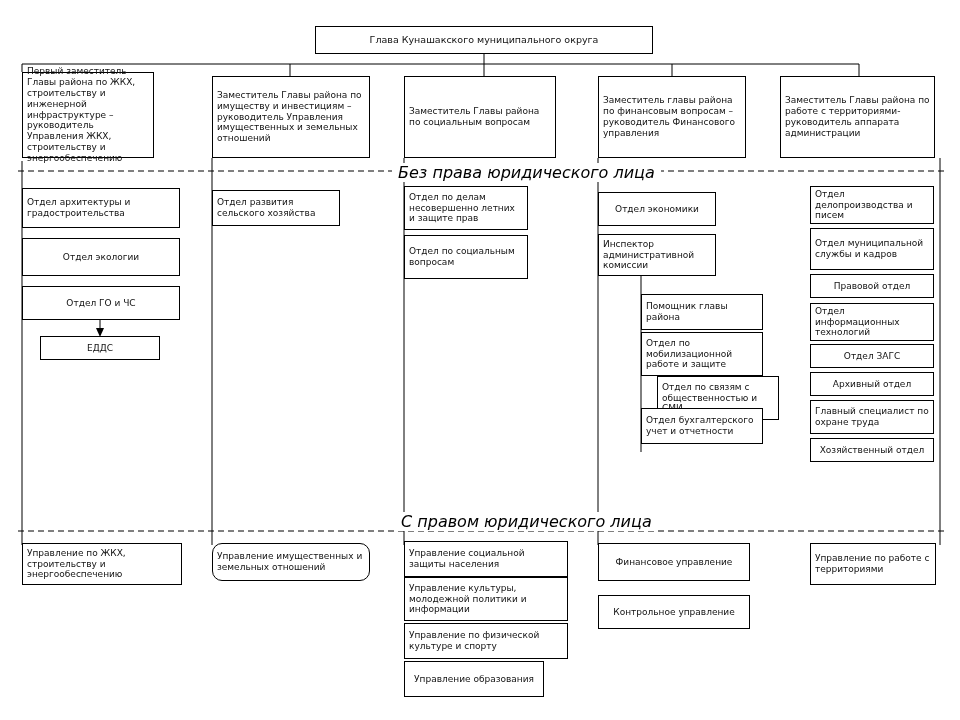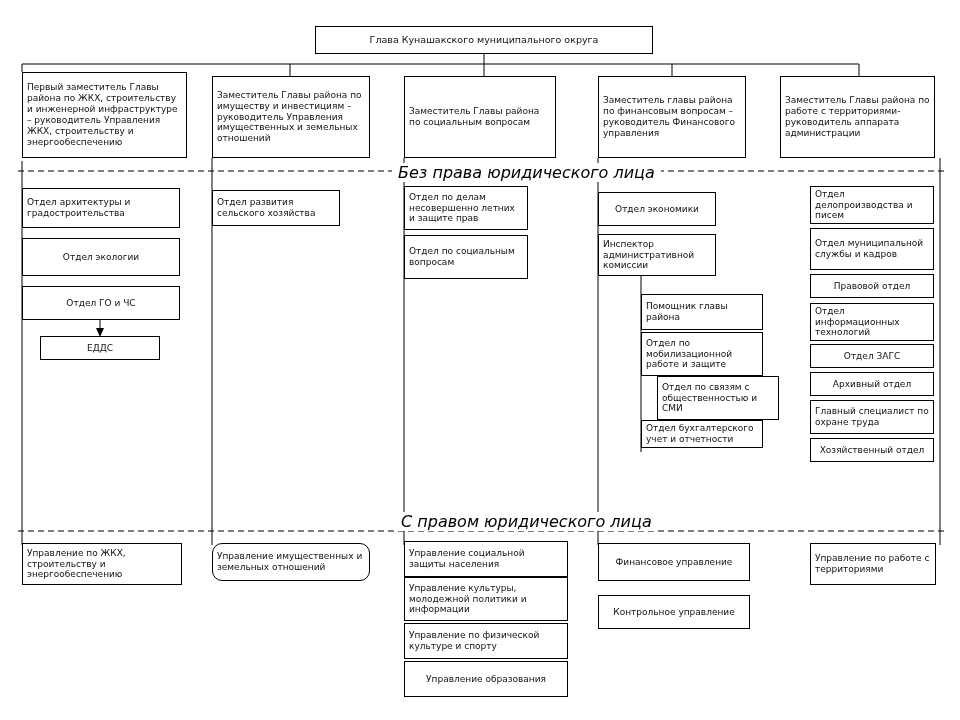--- a/index.html
+++ b/index.html
@@ -88,21 +88,21 @@
     <polygon points="100,337 96,328 104,328" fill="#000"></polygon>
 
     <line x1="18" y1="171" x2="945" y2="171" stroke="#000" stroke-width="1" stroke-dasharray="6 4"></line>
     <line x1="18" y1="531" x2="945" y2="531" stroke="#000" stroke-width="1" stroke-dasharray="6 4"></line>
   </svg>
 
   <div class="node root" style="left:315px; top:26px; width:338px; height:28px;">
     <span>Глава Кунашакского муниципального округа</span>
   </div>
 
-  <div class="node" style="left:22px; top:72px; width:165px; height:86px;">
+  <div class="node" style="left:22px; top:72px; width:132px; height:86px;">
     <span>Первый заместитель Главы района по ЖКХ, строительству и инженерной инфраструктуре – руководитель Управления ЖКХ, строительству и энергообеспечению</span>
   </div>
   <div class="node" style="left:212px; top:76px; width:158px; height:82px;">
     <span>Заместитель Главы района по имуществу и инвестициям – руководитель Управления имущественных и земельных отношений</span>
   </div>
   <div class="node" style="left:404px; top:76px; width:152px; height:82px;">
     <span>Заместитель Главы района по социальным вопросам</span>
   </div>
   <div class="node" style="left:598px; top:76px; width:148px; height:82px;">
     <span>Заместитель главы района по финансовым вопросам – руководитель Финансового управления</span>
@@ -151,21 +151,21 @@
 
   <div class="node" style="left:641px; top:294px; width:122px; height:36px;">
     <span>Помощник главы района</span>
   </div>
   <div class="node" style="left:641px; top:332px; width:122px; height:44px;">
     <span>Отдел по мобилизационной работе и защите</span>
   </div>
   <div class="node" style="left:641px; top:376px; width:122px; height:44px;margin-left:16px;">
     <span>Отдел по связям с общественностью и СМИ</span>
   </div>
-  <div class="node" style="left:641px; top:420px; width:122px; height:28px;">
+  <div class="node" style="left:641px; top:408px; width:122px; height:36px;">
     <span>Отдел бухгалтерского учет и отчетности</span>
   </div>
 
   <div class="node" style="left:810px; top:186px; width:124px; height:38px;">
     <span>Отдел делопроизводства и писем</span>
   </div>
   <div class="node" style="left:810px; top:228px; width:124px; height:42px;">
     <span>Отдел муниципальной службы и кадров</span>
   </div>
   <div class="node" style="left:810px; top:274px; width:124px; height:24px;">
@@ -197,21 +197,21 @@
 
   <div class="node" style="left:404px; top:541px; width:164px; height:36px;">
     <span>Управление социальной защиты населения</span>
   </div>
   <div class="node" style="left:404px; top:577px; width:164px; height:44px;">
     <span>Управление культуры, молодежной политики и информации</span>
   </div>
   <div class="node" style="left:404px; top:623px; width:164px; height:36px;">
     <span>Управление по физической культуре и спорту</span>
   </div>
-  <div class="node" style="left:404px; top:661px; width:164px; height:36px;">
+  <div class="node" style="left:404px; top:661px; width:140px; height:36px;">
     <span>Управление образования</span>
   </div>
 
   <div class="node" style="left:598px; top:543px; width:152px; height:38px;">
     <span>Финансовое управление</span>
   </div>
   <div class="node" style="left:598px; top:595px; width:152px; height:34px;">
     <span>Контрольное управление</span>
   </div>
 

